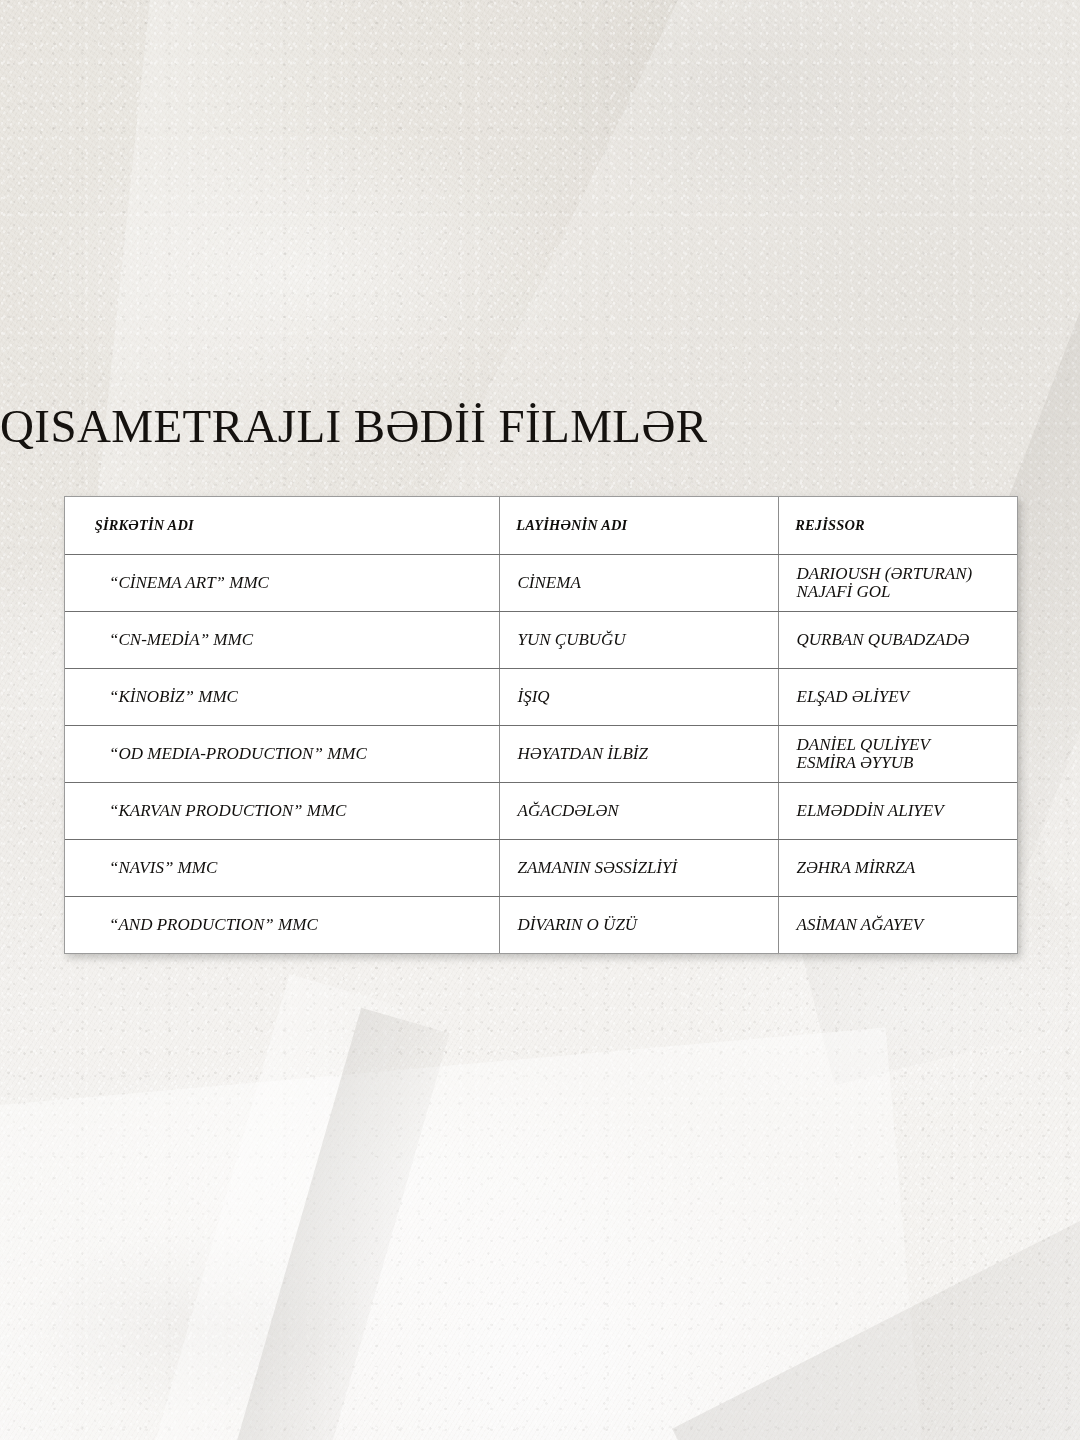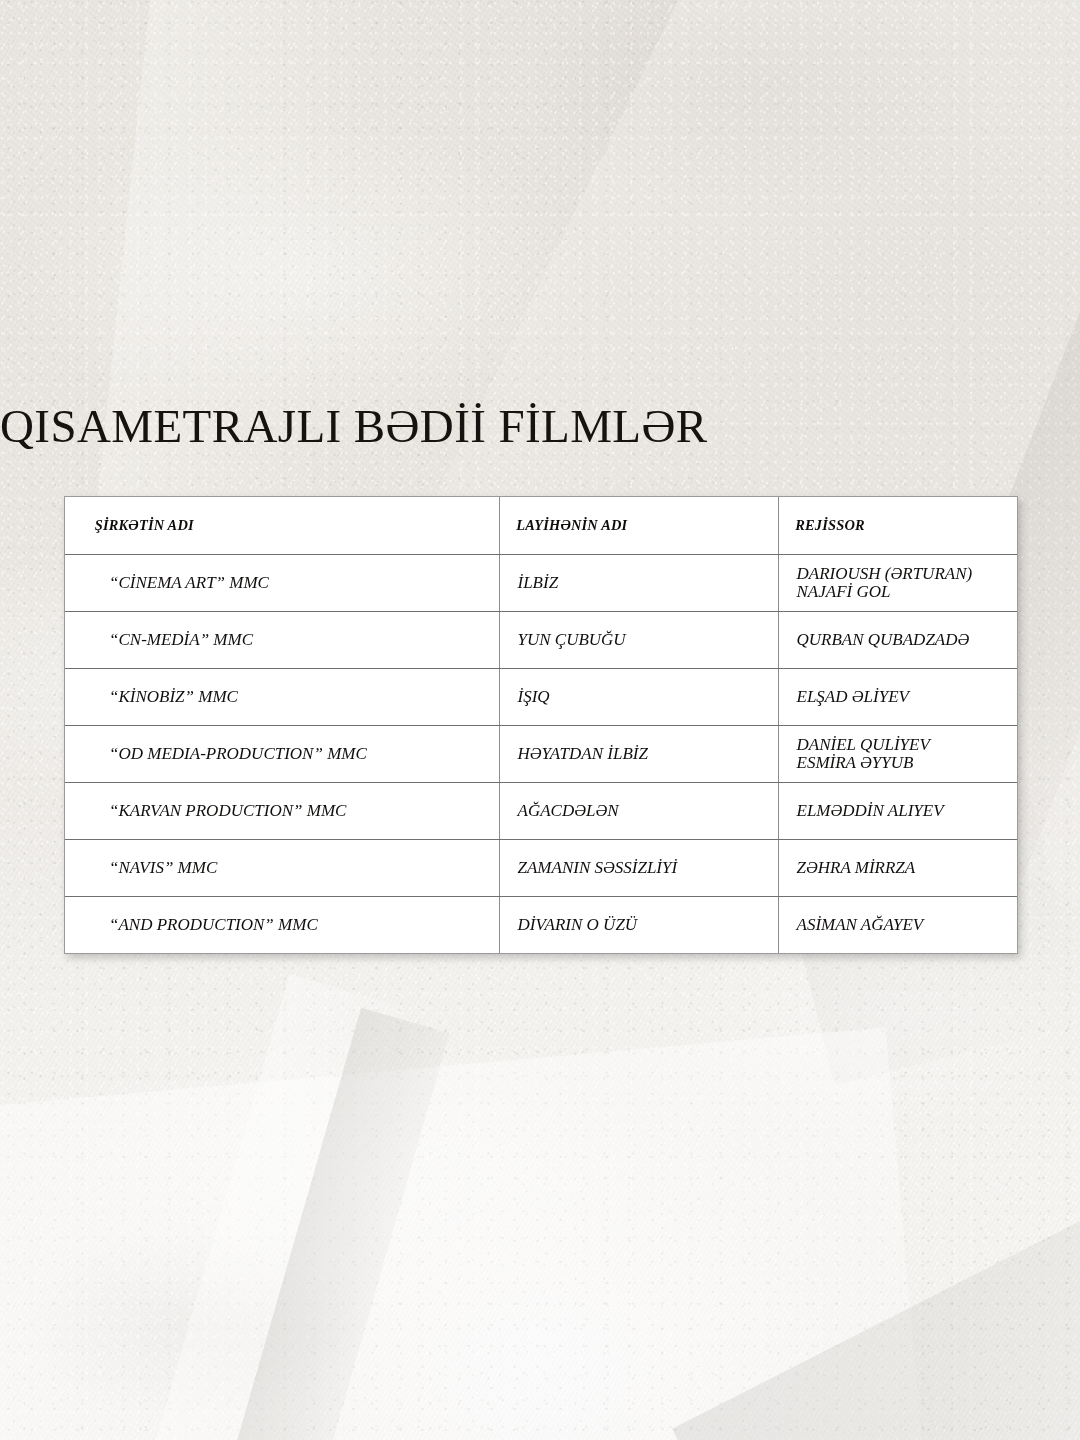--- a/index.html
+++ b/index.html
@@ -253,21 +253,21 @@
           <tr>
             <th class="col-company">ŞİRKƏTİN ADI</th>
             <th class="col-project">LAYİHƏNİN ADI</th>
             <th class="col-director">REJİSSOR</th>
           </tr>
         </thead>
         <tbody>
 
           <tr>
             <td class="col-company">“CİNEMA ART”  MMC</td>
-            <td class="col-project">İLBİZ</td>
+            <td class="col-project">CİNEMA</td>
             <td class="col-director">
               <span class="cellline">DARIOUSH (ƏRTURAN)</span>
               <span class="cellline">NAJAFİ GOL</span>
             </td>
           </tr>
 
           <tr>
             <td class="col-company">“CN-MEDİA” MMC</td>
             <td class="col-project">YUN ÇUBUĞU</td>
             <td class="col-director">

